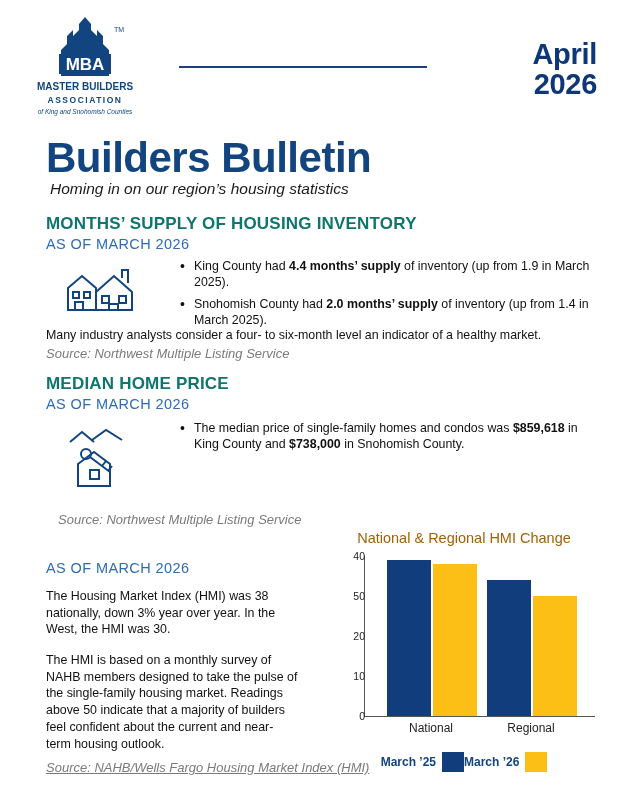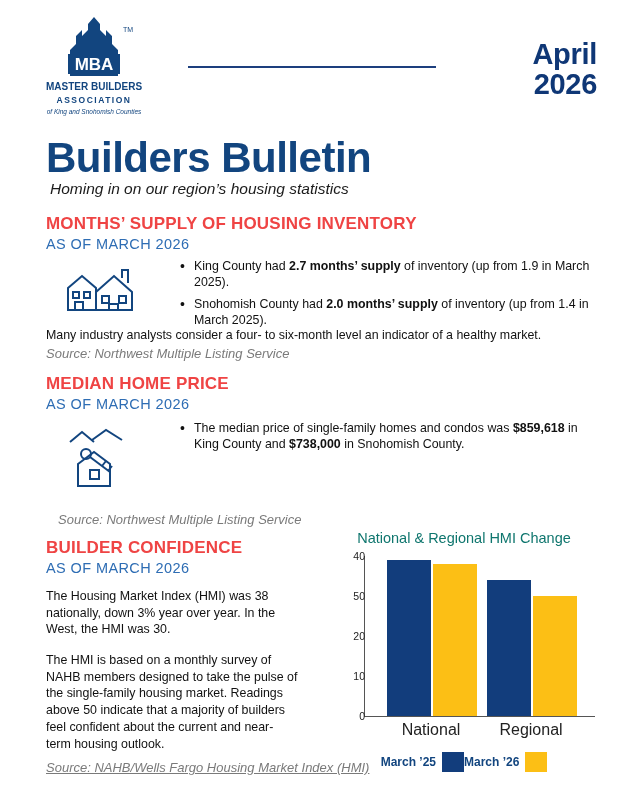--- a/index.html
+++ b/index.html
@@ -14,21 +14,21 @@
     position: relative;
     width: 619px;
     height: 803px;
     background: #ffffff;
     overflow: hidden;
   }
 
   
   .header {
     position: absolute;
-    top: 0; left: 12px; right: 0;
+    top: 0; left: 3px; right: 0;
     height: 128px;
   }
   .logo {
     position: absolute;
     left: 26px;
     top: 14px;
     width: 112px;
     height: 106px;
   }
   .logo svg { display: block; }
@@ -69,21 +69,21 @@
     left: 50px;
     top: 180px;
     font-size: 15.5px;
     color: #1b1b1b;
     font-style: italic;
   }
 
   
   .sec-title {
     position: absolute;
-    color: #ef4444;
+    color: #0f766e;
     font-size: 17px;
     font-weight: bold;
     letter-spacing: 0.2px;
   }
   .sec-sub {
     position: absolute;
     color: #2e6db4;
     font-size: 14.5px;
     letter-spacing: 0.4px;
   }
@@ -146,21 +146,21 @@
     top: 530px;
     width: 268px;
     height: 245px;
   }
   .chart-title {
     position: absolute;
     left: 0; top: 0;
     width: 268px;
     text-align: center;
     font-size: 14.5px;
-    color: #0f766e;
+    color: #a16207;
   }
   .plot {
     position: absolute;
     left: 34px;
     top: 26px;
     width: 230px;
     height: 160px;
     border-left: 1.5px solid #555;
     border-bottom: 1.5px solid #555;
   }
@@ -174,21 +174,21 @@
   }
   .bar {
     position: absolute;
     bottom: 0;
     width: 44px;
   }
   .xlabel {
     position: absolute;
     top: 100%;
     margin-top: 5px;
-    font-size: 16px;
+    font-size: 12px;
     color: #222;
     text-align: center;
     width: 100px;
     transform: translateX(-50%);
   }
   .legend {
     position: absolute;
     left: 0;
     top: 222px;
     width: 268px;
@@ -253,21 +253,21 @@
         <rect x="13" y="44" width="8" height="8"></rect>
         <rect x="40" y="38" width="7" height="7"></rect>
         <rect x="57" y="38" width="7" height="7"></rect>
         <rect x="47" y="46" width="9" height="6"></rect>
         <path d="M60 20 L60 12 L66 12 L66 25"></path>
       </g>
     </svg>
   </div>
 
   <ul class="bullets" style="left:176px; top:258px; width:398px;">
-    <li>King County had <span class="b">2.7 months’ supply</span> of inventory (up from 1.9 in March 2025).</li>
+    <li>King County had <span class="b">4.4 months’ supply</span> of inventory (up from 1.9 in March 2025).</li>
     <li>Snohomish County had <span class="b">2.0 months’ supply</span> of inventory (up from 1.4 in March 2025).</li>
   </ul>
 
   <div class="para" style="left:46px; top:327px; width:540px;">Many industry analysts consider a four- to six-month level an indicator of a healthy market.</div>
   <div class="source" style="left:46px; top:346px;">Source: Northwest Multiple Listing Service</div>
 
   <div class="sec-title" style="left:46px; top:374px;">MEDIAN HOME PRICE</div>
   <div class="sec-sub" style="left:46px; top:396px;">AS OF MARCH 2026</div>
 
   <div class="icon-keys">
@@ -284,21 +284,20 @@
       </g>
     </svg>
   </div>
 
   <ul class="bullets" style="left:176px; top:420px; width:398px;">
     <li>The median price of single-family homes and condos was <span class="b">$859,618</span> in King County and <span class="b">$738,000</span> in Snohomish County.</li>
   </ul>
 
   <div class="source" style="left:58px; top:512px;">Source: Northwest Multiple Listing Service</div>
 
-  <div class="sec-title" style="left:46px; top:538px;">BUILDER CONFIDENCE</div>
   <div class="sec-sub" style="left:46px; top:560px;">AS OF MARCH 2026</div>
 
   <div class="para" style="left:46px; top:588px; width:252px;">The Housing Market Index (HMI) was 38 nationally, down 3% year over year. In the West, the HMI was 30.</div>
   <div class="para" style="left:46px; top:652px; width:252px;">The HMI is based on a monthly survey of NAHB members designed to take the pulse of the single-family housing market. Readings above 50 indicate that a majority of builders feel confident about the current and near-term housing outlook.</div>
   <div class="source" style="left:46px; top:760px; text-decoration:underline;">Source: NAHB/Wells Fargo Housing Market Index (HMI)</div>
 
   <div class="chart-wrap">
     <div class="chart-title">National &amp; Regional HMI Change</div>
 
     <div class="plot">

